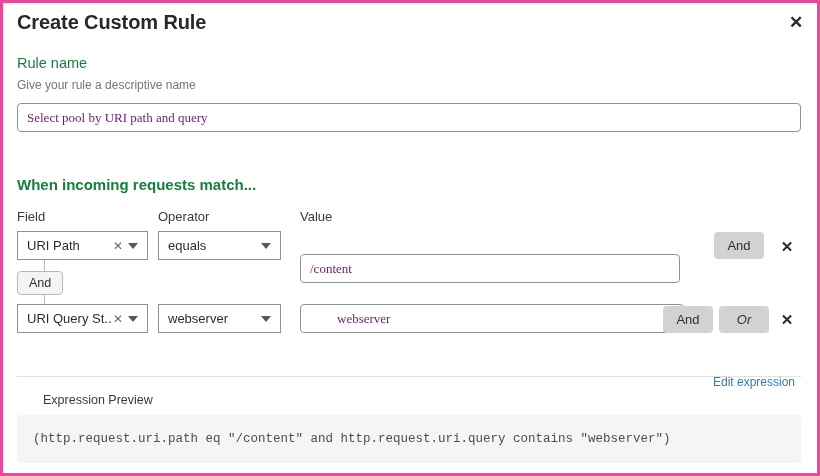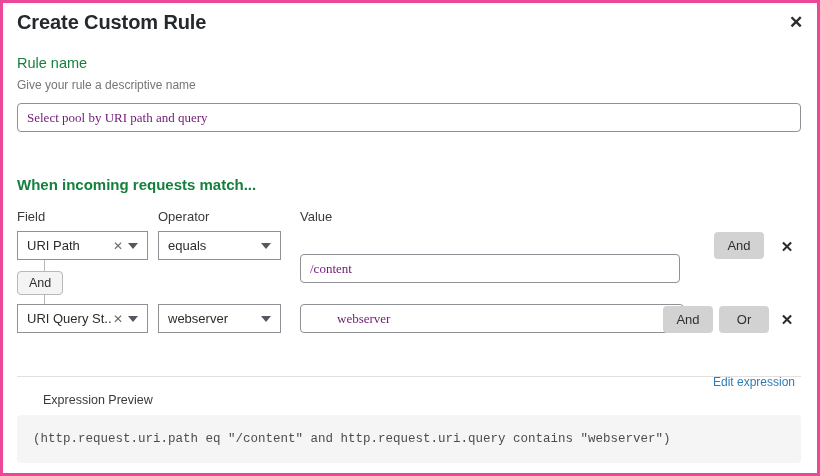--- a/index.html
+++ b/index.html
@@ -162,21 +162,21 @@
     color: #2f2f2f;
     font-family: "Liberation Sans", sans-serif;
     font-size: 13px;
     cursor: pointer;
     display: flex;
     align-items: center;
     justify-content: center;
   }
   #and-btn-row1 { left: 711px; top: 229px; }
   #and-btn-row2 { left: 660px; top: 303px; }
-  #or-btn-row2  { left: 716px; top: 303px; }
+  #or-btn-row2  { left: 716px; top: 303px; font-style: italic; }
 
   .delete-btn {
     position: absolute;
     width: 22px;
     height: 24px;
     border: none;
     background: none;
     padding: 0;
     color: #2b2b2b;
     font-size: 15px;

